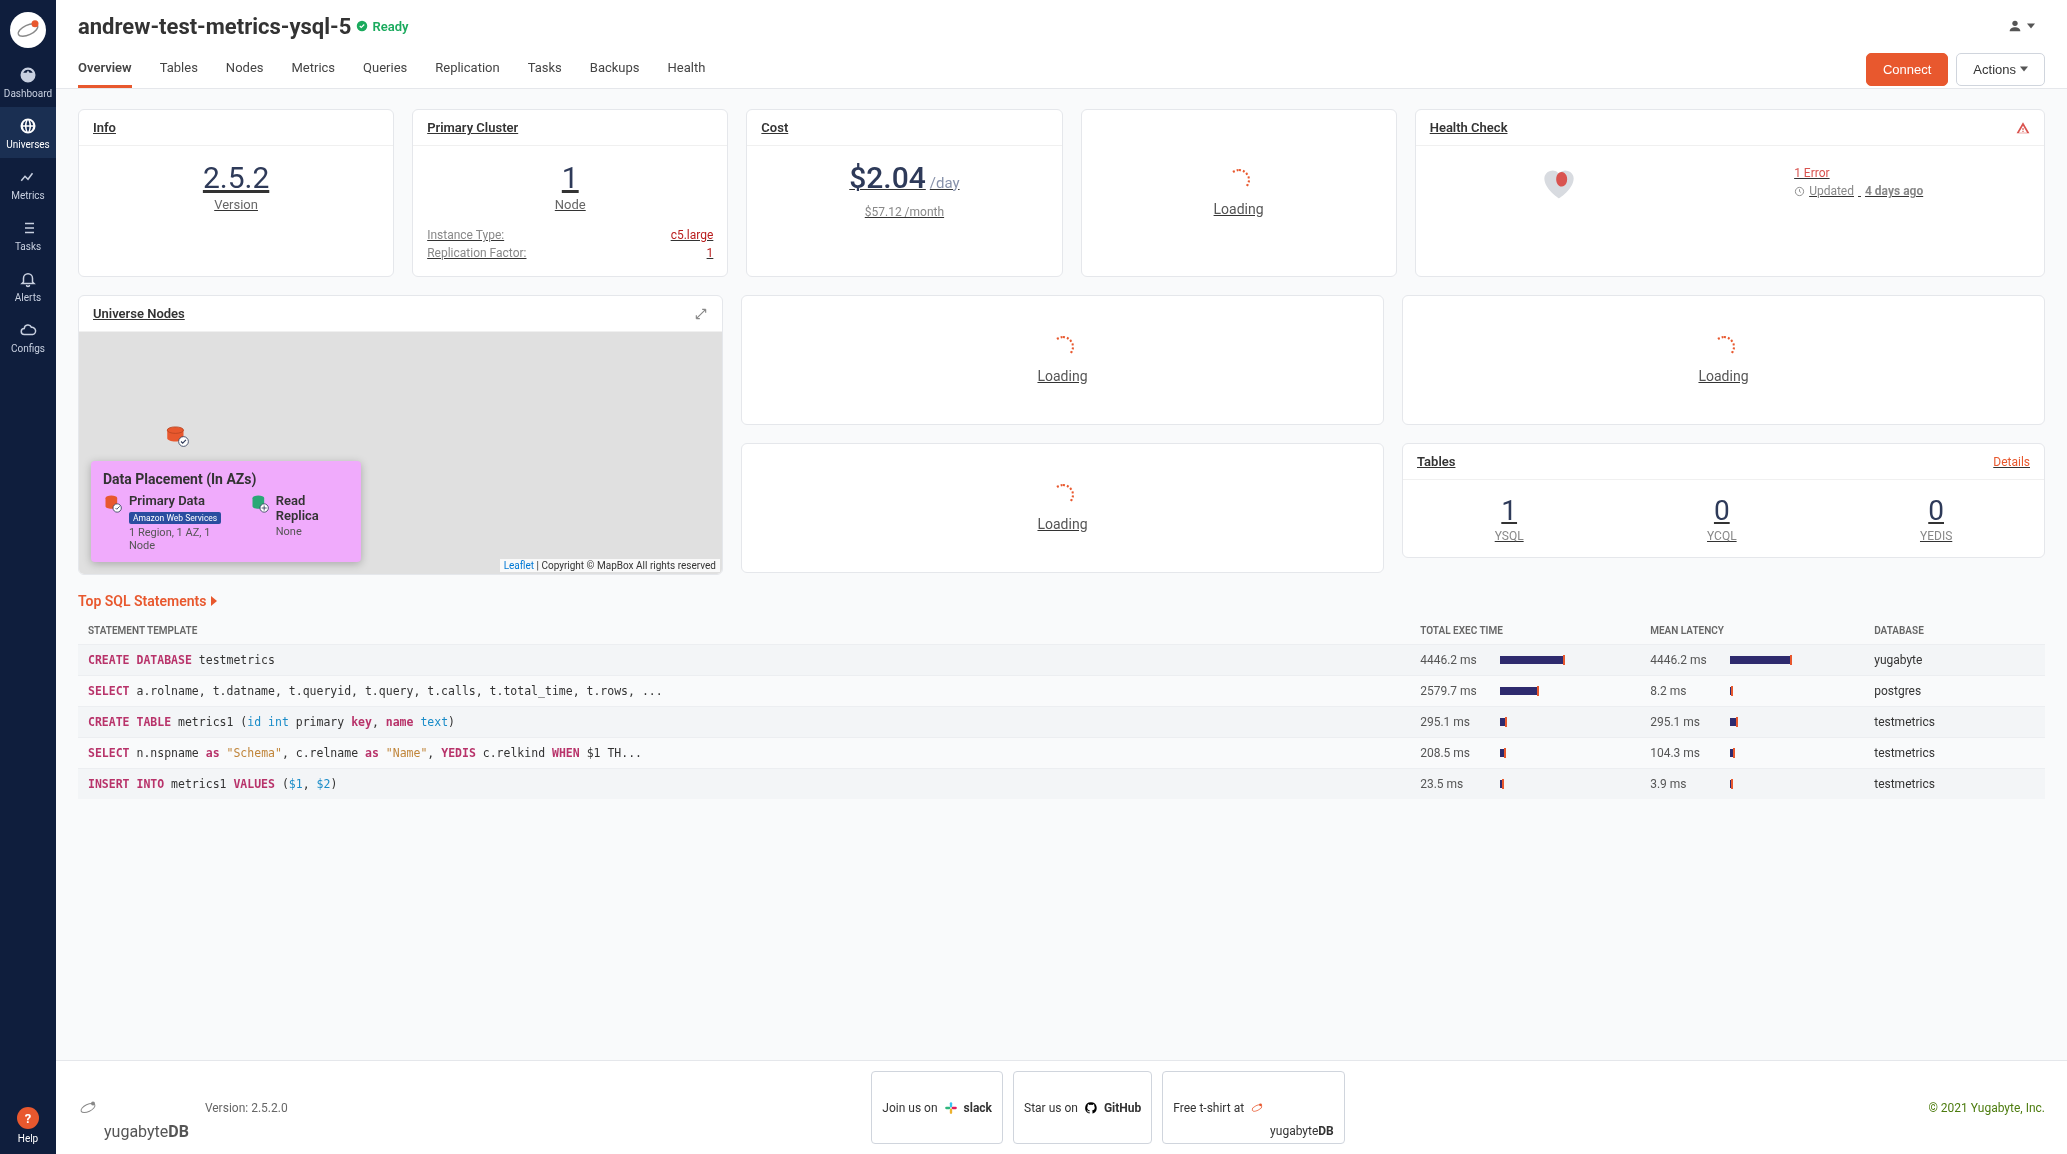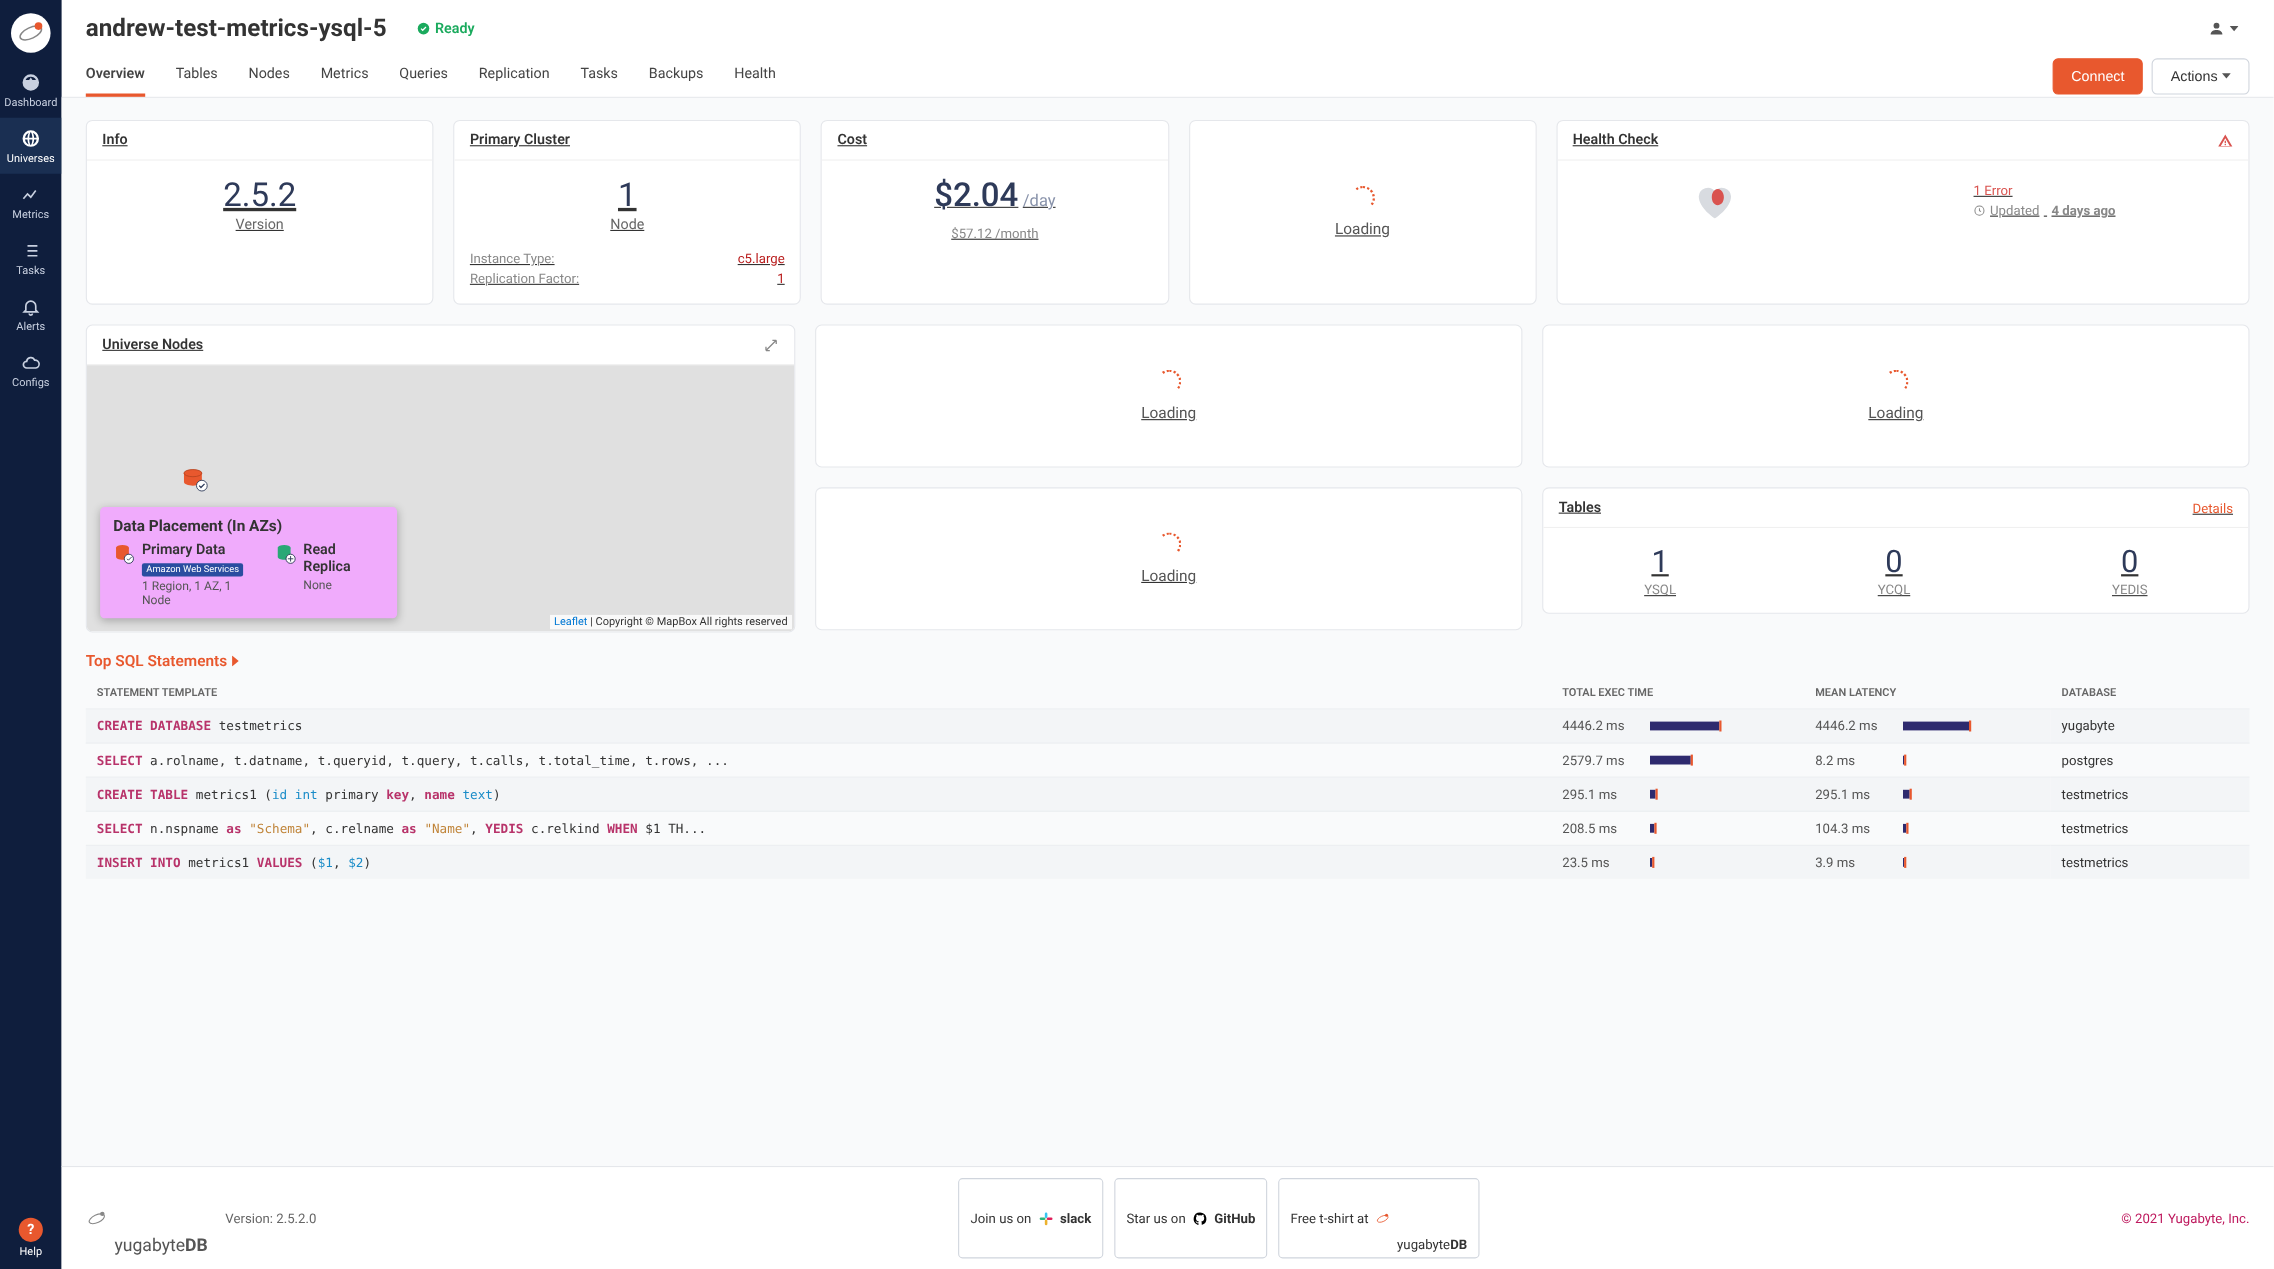--- a/index.html
+++ b/index.html
@@ -17,21 +17,21 @@
 .sidebar-spacer { flex: 1; }
 .sidebar-help { width: 100%; padding: 10px 0; text-align: center; color: #fff; }
 .sidebar-help .help-badge { width: 22px; height: 22px; border-radius: 50%; background: #e8582e; display: inline-flex; align-items: center; justify-content: center; font-weight: bold; font-size: 13px; }
 .sidebar-help .si-label { font-size: 10px; display: block; margin-top: 4px; }
 
 
 .main { flex: 1; display: flex; flex-direction: column; min-width: 0; }
 
 
 .header { display: flex; align-items: center; padding: 12px 22px 0; }
-.header h1 { font-size: 22px; font-weight: 700; margin-right: 28px; text-align: center; }
+.header h1 { font-size: 22px; font-weight: 700; margin-right: 5px; text-align: center; }
 .status-pill { display: inline-flex; align-items: center; color: #1aaa5d; font-size: 13px; font-weight: 600; }
 .status-pill .dot-icon { width: 12px; height: 12px; margin-right: 4px; }
 .header-spacer { flex: 1; }
 .user-menu { color: #555; cursor: pointer; display: flex; align-items: center; gap: 4px; padding: 6px 10px; }
 
 
 .tabs-row { display: flex; align-items: center; padding: 0 22px; border-bottom: 1px solid #e5e7eb; margin-top: 10px; }
 .tabs { display: flex; gap: 28px; }
 .tab { padding: 10px 0; cursor: pointer; color: #444; font-size: 13px; border-bottom: 3px solid transparent; }
 .tab.active { border-bottom-color: #e8582e; font-weight: 600; }
@@ -117,21 +117,21 @@
 .bar-fill { position: absolute; left: 0; top: 0; height: 100%; background: #2e2a6e; }
 .bar-tick { position: absolute; top: -1px; height: 10px; width: 2px; background: #e8582e; }
 
 
 .footer { border-top: 1px solid #e5e7eb; padding: 10px 22px; display: flex; align-items: center; gap: 16px; background: #fff; font-size: 12px; }
 .footer-logo { display: flex; align-items: center; gap: 6px; color: #555; font-size: 16px; }
 .footer-ver { color: #666; }
 .footer-center { flex: 1; display: flex; justify-content: center; gap: 10px; }
 .footer-btn { border: 1px solid #d0d5dd; border-radius: 4px; padding: 5px 10px; display: inline-flex; align-items: center; gap: 6px; background: #fff; cursor: pointer; font-size: 12px; }
 .footer-btn svg { width: 14px; height: 14px; }
-.footer-copy { color: #be185d; }
+.footer-copy { color: #4d7c0f; }
 .yb-text { font-weight: 400; margin-top: 47px; }
 .yb-text b { font-weight: 700; }
 </style>
 </head>
 <body>
 
 <div class="app">
 
   <div class="sidebar">
     <div class="sidebar-logo">

